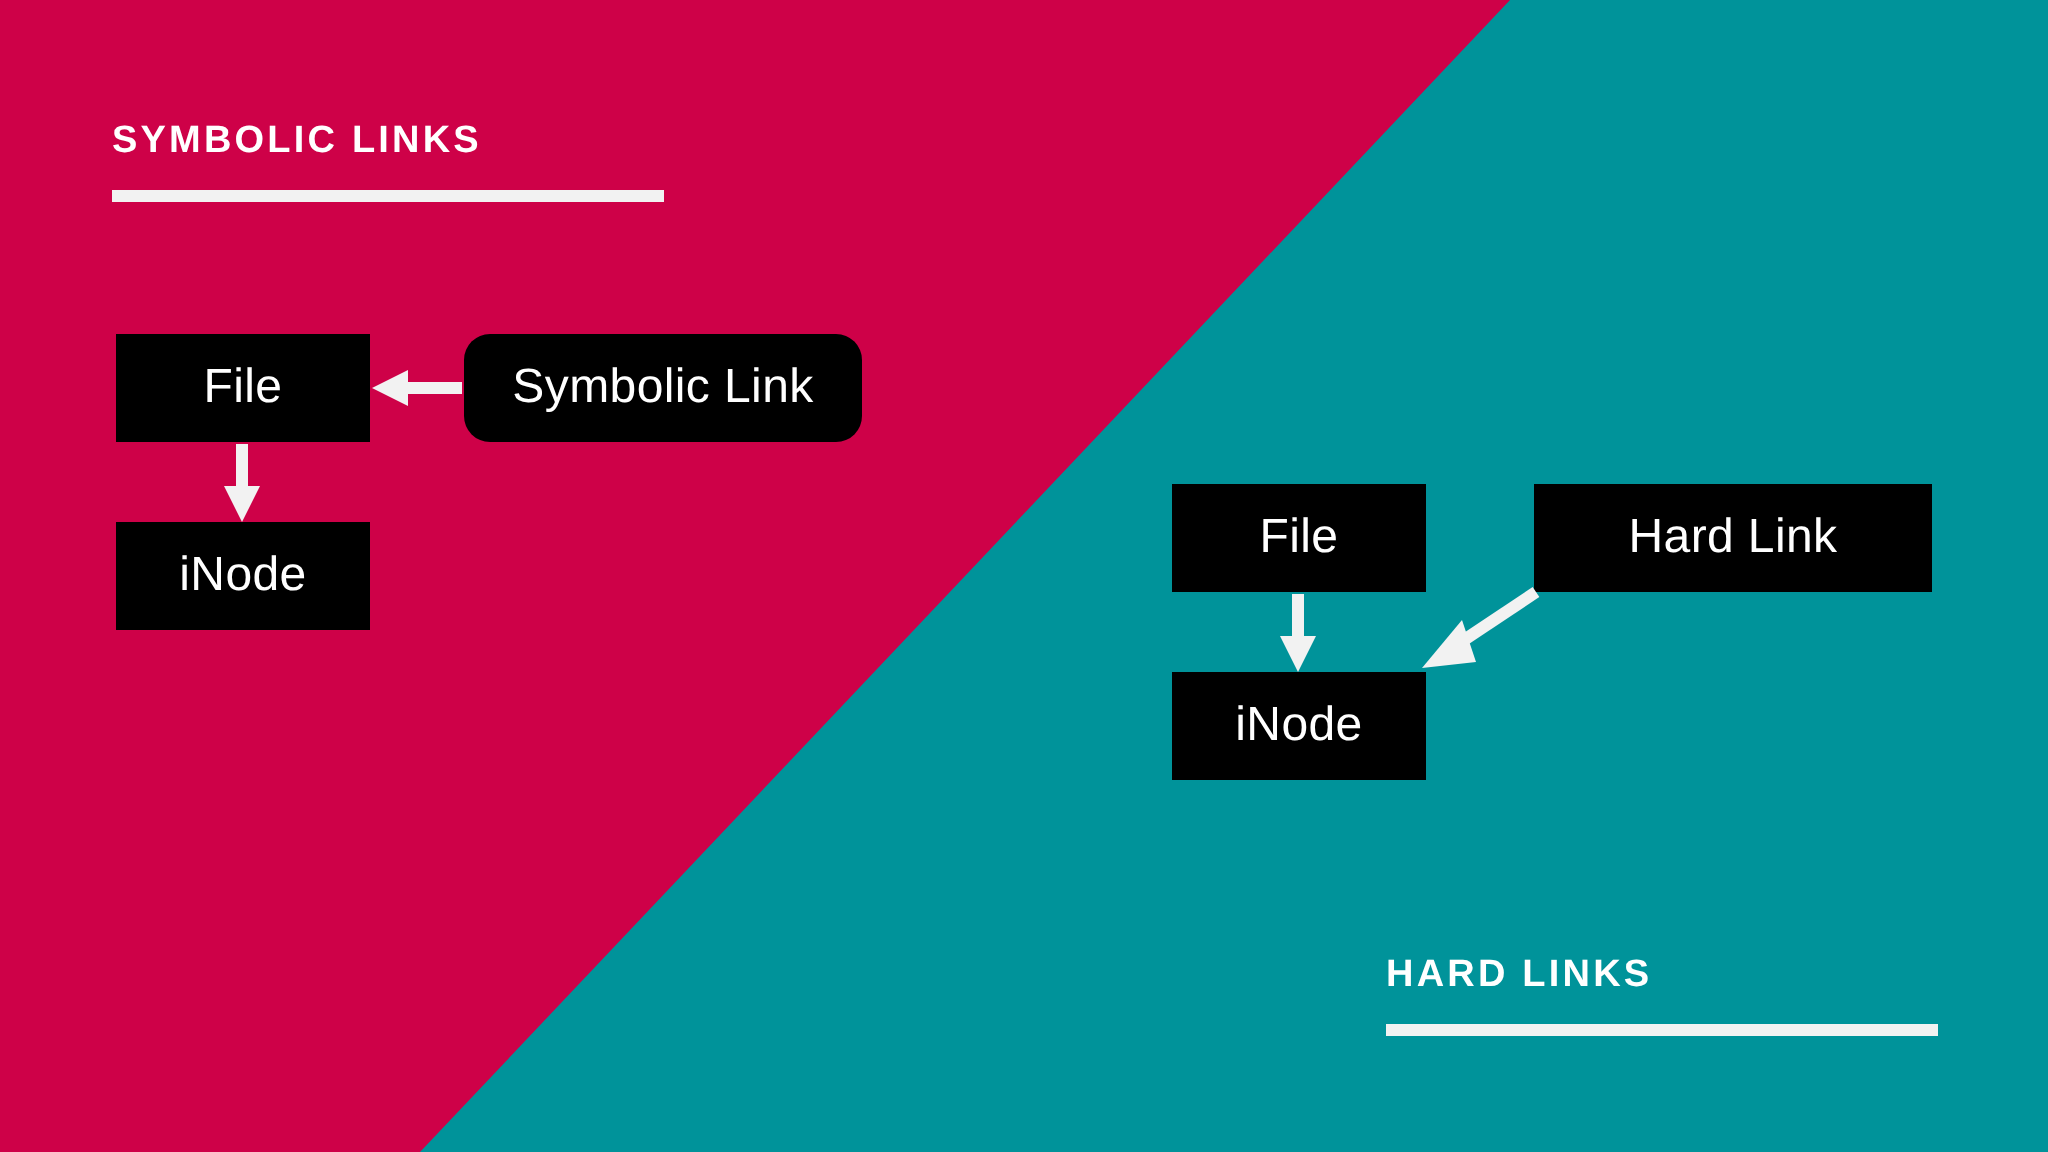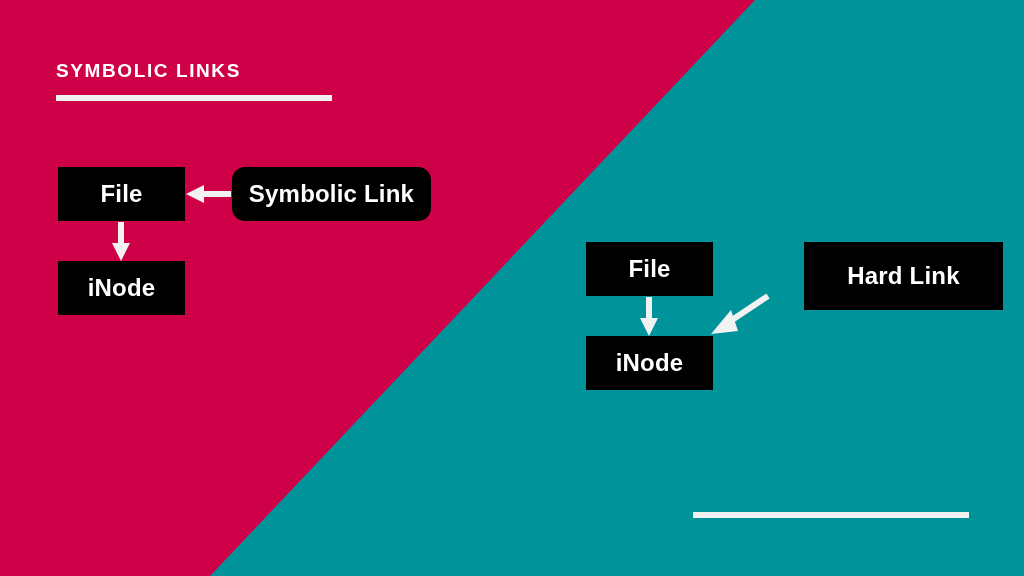--- a/index.html
+++ b/index.html
@@ -45,30 +45,30 @@
 
   
   .node-box {
     position: absolute;
     background: #000000;
     color: #ffffff;
     display: flex;
     align-items: center;
     justify-content: center;
     font-size: 24px;
-    font-weight: bold;
+    font-weight: normal;
     letter-spacing: 0.2px;
     box-sizing: border-box;
   }
   #sym-file      { left: 58px;  top: 167px; width: 127px; height: 54px; }
   #sym-inode     { left: 58px;  top: 261px; width: 127px; height: 54px; }
   #sym-link      { left: 232px; top: 167px; width: 199px; height: 54px; border-radius: 13px; }
   #hard-file     { left: 586px; top: 242px; width: 127px; height: 54px; }
   #hard-inode    { left: 586px; top: 336px; width: 127px; height: 54px; }
-  #hard-link     { left: 804px; top: 242px; width: 199px; height: 68px; }
+  #hard-link     { left: 767px; top: 242px; width: 199px; height: 54px; }
 
   
   .arrow-layer {
     position: absolute;
     inset: 0;
     width: 1024px;
     height: 576px;
     pointer-events: none;
   }
   .arrow-stroke { stroke: #f2f2f2; stroke-width: 6; fill: none; }
@@ -82,20 +82,21 @@
   <div class="bg-layer">
     <svg class="bg-svg" viewBox="0 0 1024 576" xmlns="http://www.w3.org/2000/svg">
       <rect x="0" y="0" width="1024" height="576" fill="#00939a"></rect>
       <polygon points="0,0 755,0 210,576 0,576" fill="#ce0148"></polygon>
     </svg>
   </div>
 
   <div class="section-title" id="sym-title">SYMBOLIC LINKS</div>
   <div class="title-rule" id="sym-rule"></div>
 
+  <div class="section-title" id="hard-title">HARD LINKS</div>
   <div class="title-rule" id="hard-rule"></div>
 
   <div class="node-box" id="sym-file">File</div>
   <div class="node-box" id="sym-inode">iNode</div>
   <div class="node-box" id="sym-link">Symbolic Link</div>
 
   <div class="node-box" id="hard-file">File</div>
   <div class="node-box" id="hard-inode">iNode</div>
   <div class="node-box" id="hard-link">Hard Link</div>
 

